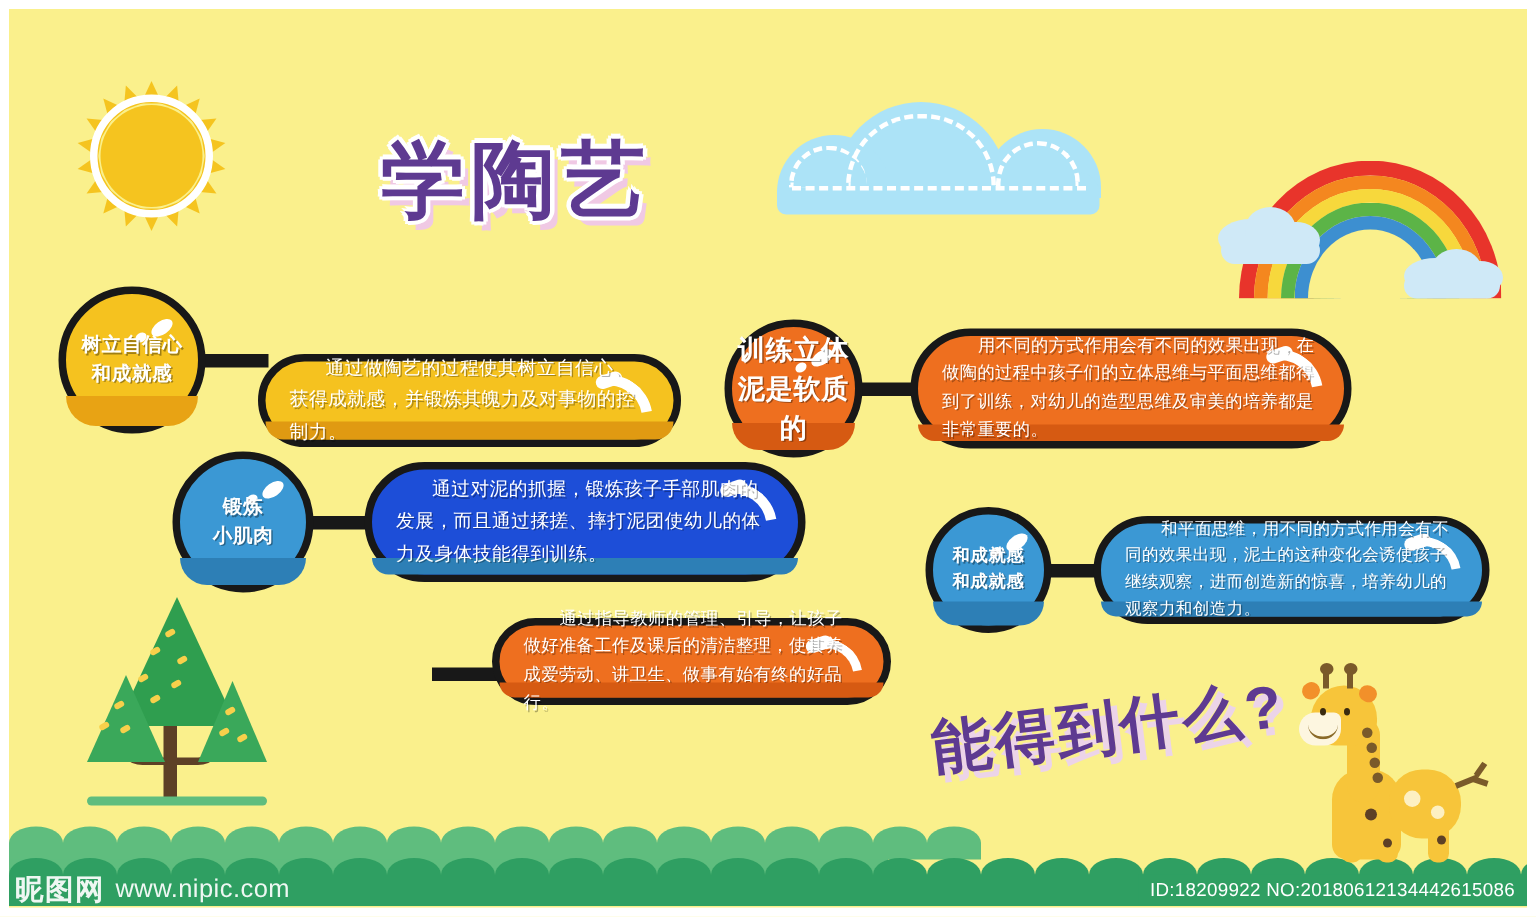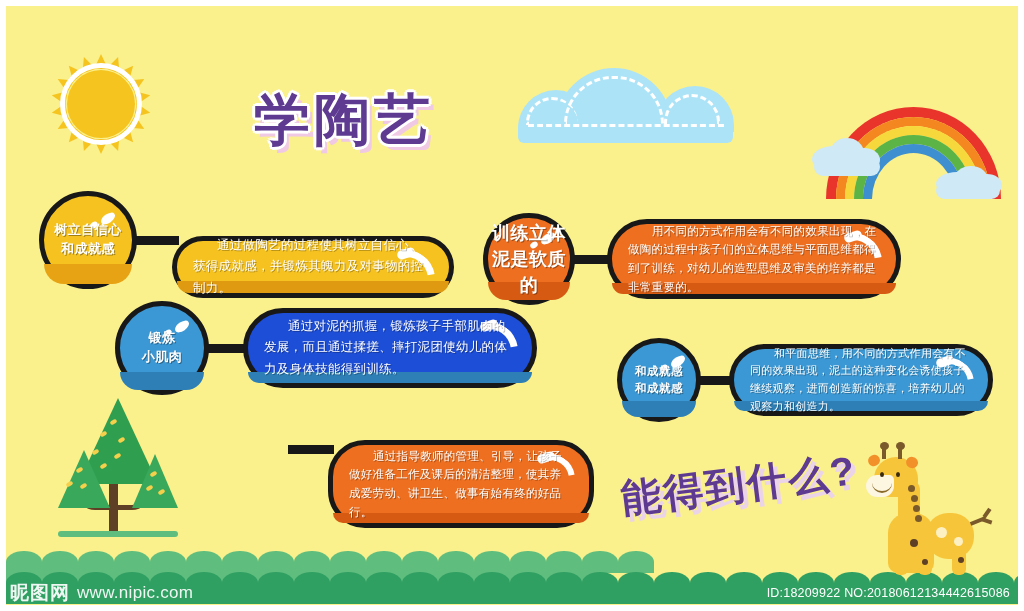--- a/index.html
+++ b/index.html
@@ -321,21 +321,21 @@
         <div class="ctext" style="font-size:11.5px;">
           <span>和成就感</span><br><span>和成就感</span>
         </div>
         <div class="gloss g1" style="left:48px;top:14px;"></div>
         <div class="gloss g2" style="left:38px;top:22px;"></div>
       </div>
     </div>
 
     <div class="node" style="left:208px;top:401px;width:380px;height:84px;">
       <div class="connector" style="left:74px;width:46px;"></div>
-      <div class="box" style="left:114px;top:5px;width:266px;height:88px;background:#ee6f1f;border-radius:37px;margin-top:28px;">
+      <div class="box" style="left:114px;top:5px;width:266px;height:58px;background:#ee6f1f;border-radius:37px;">
         <div class="shade" style="height:10px;background:#d65a12;border-radius:0 0 31px 31px;"></div>
         <div class="btext" style="font-size:11.5px;line-height:1.62;">通过指导教师的管理、引导，让孩子做好准备工作及课后的清洁整理，使其养成爱劳动、讲卫生、做事有始有终的好品行。</div>
         <div class="boxgloss" style="width:38px;height:38px;border-width:6px;"></div>
           <div class="boxgloss2"></div>
       </div>
     </div>
 
   </div>
 
   <div class="watermark">

